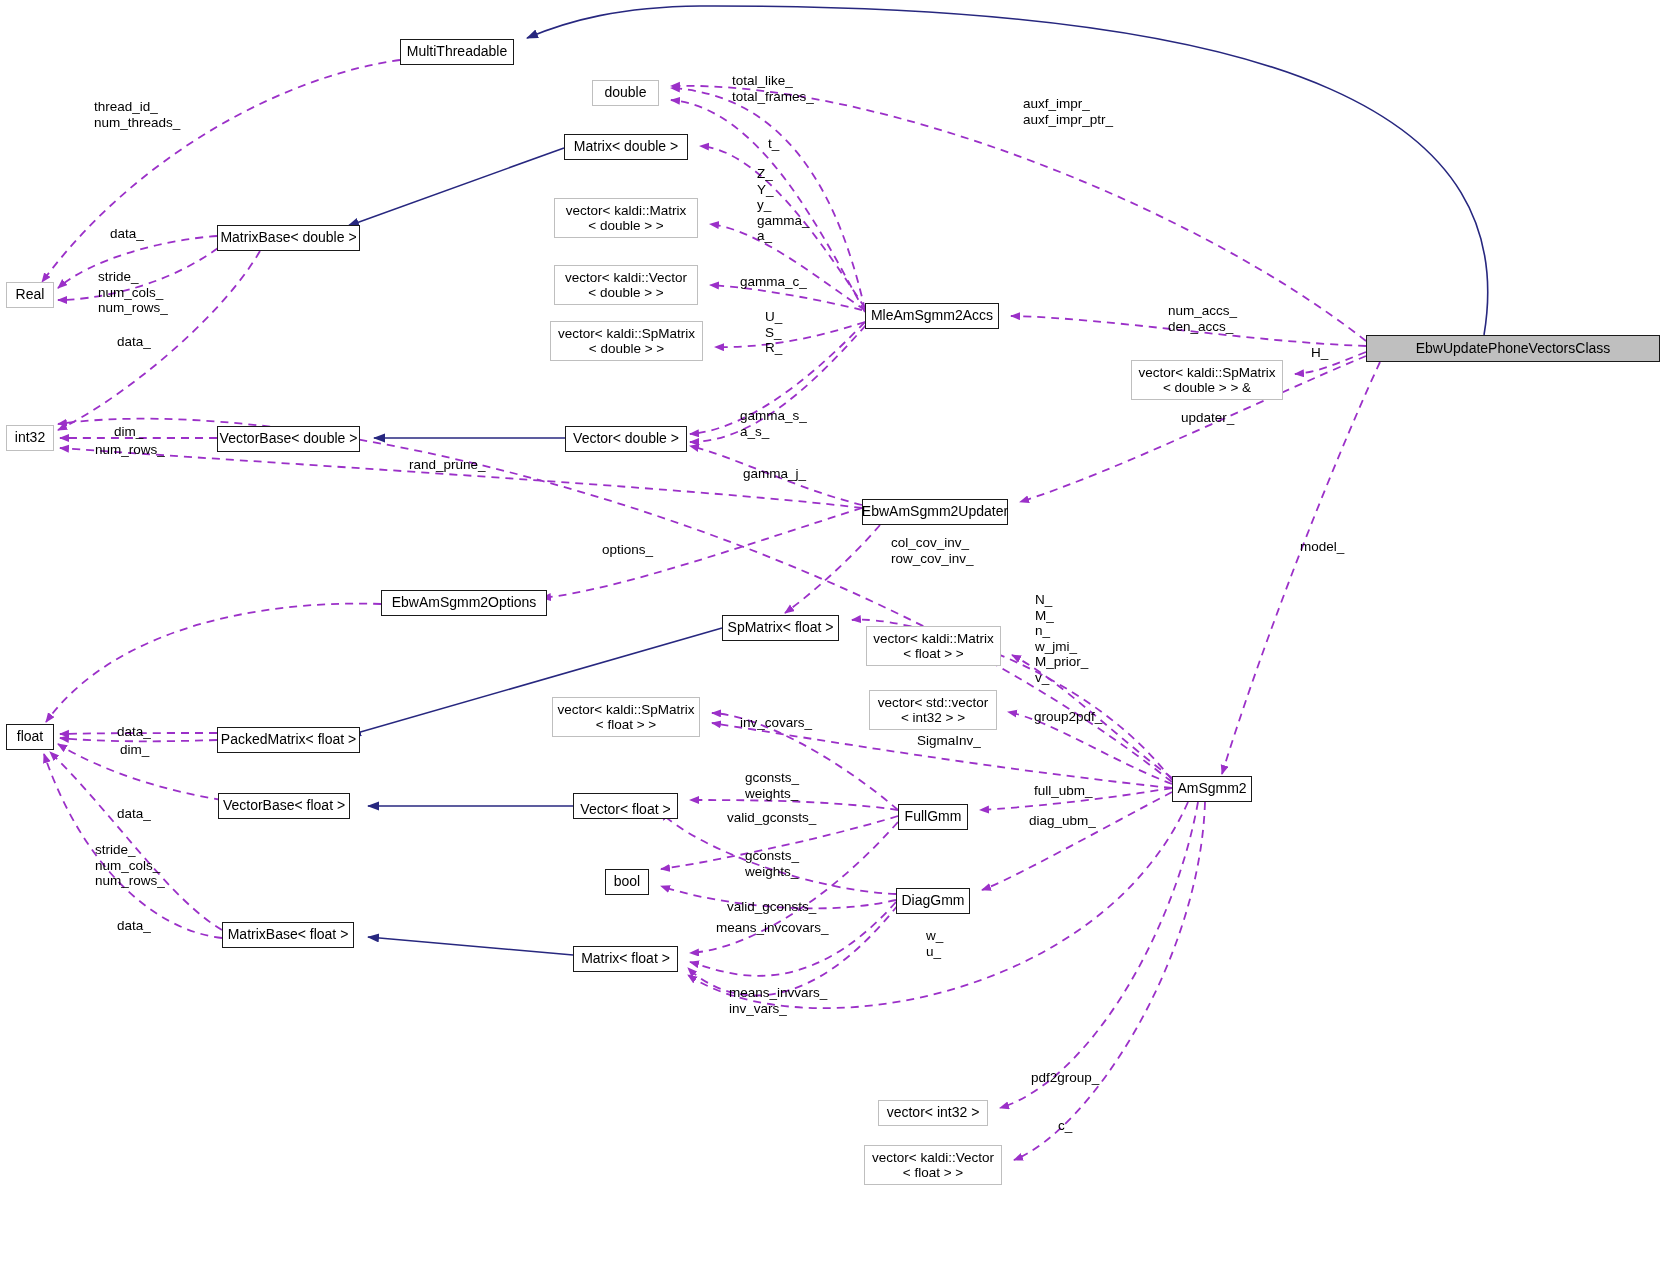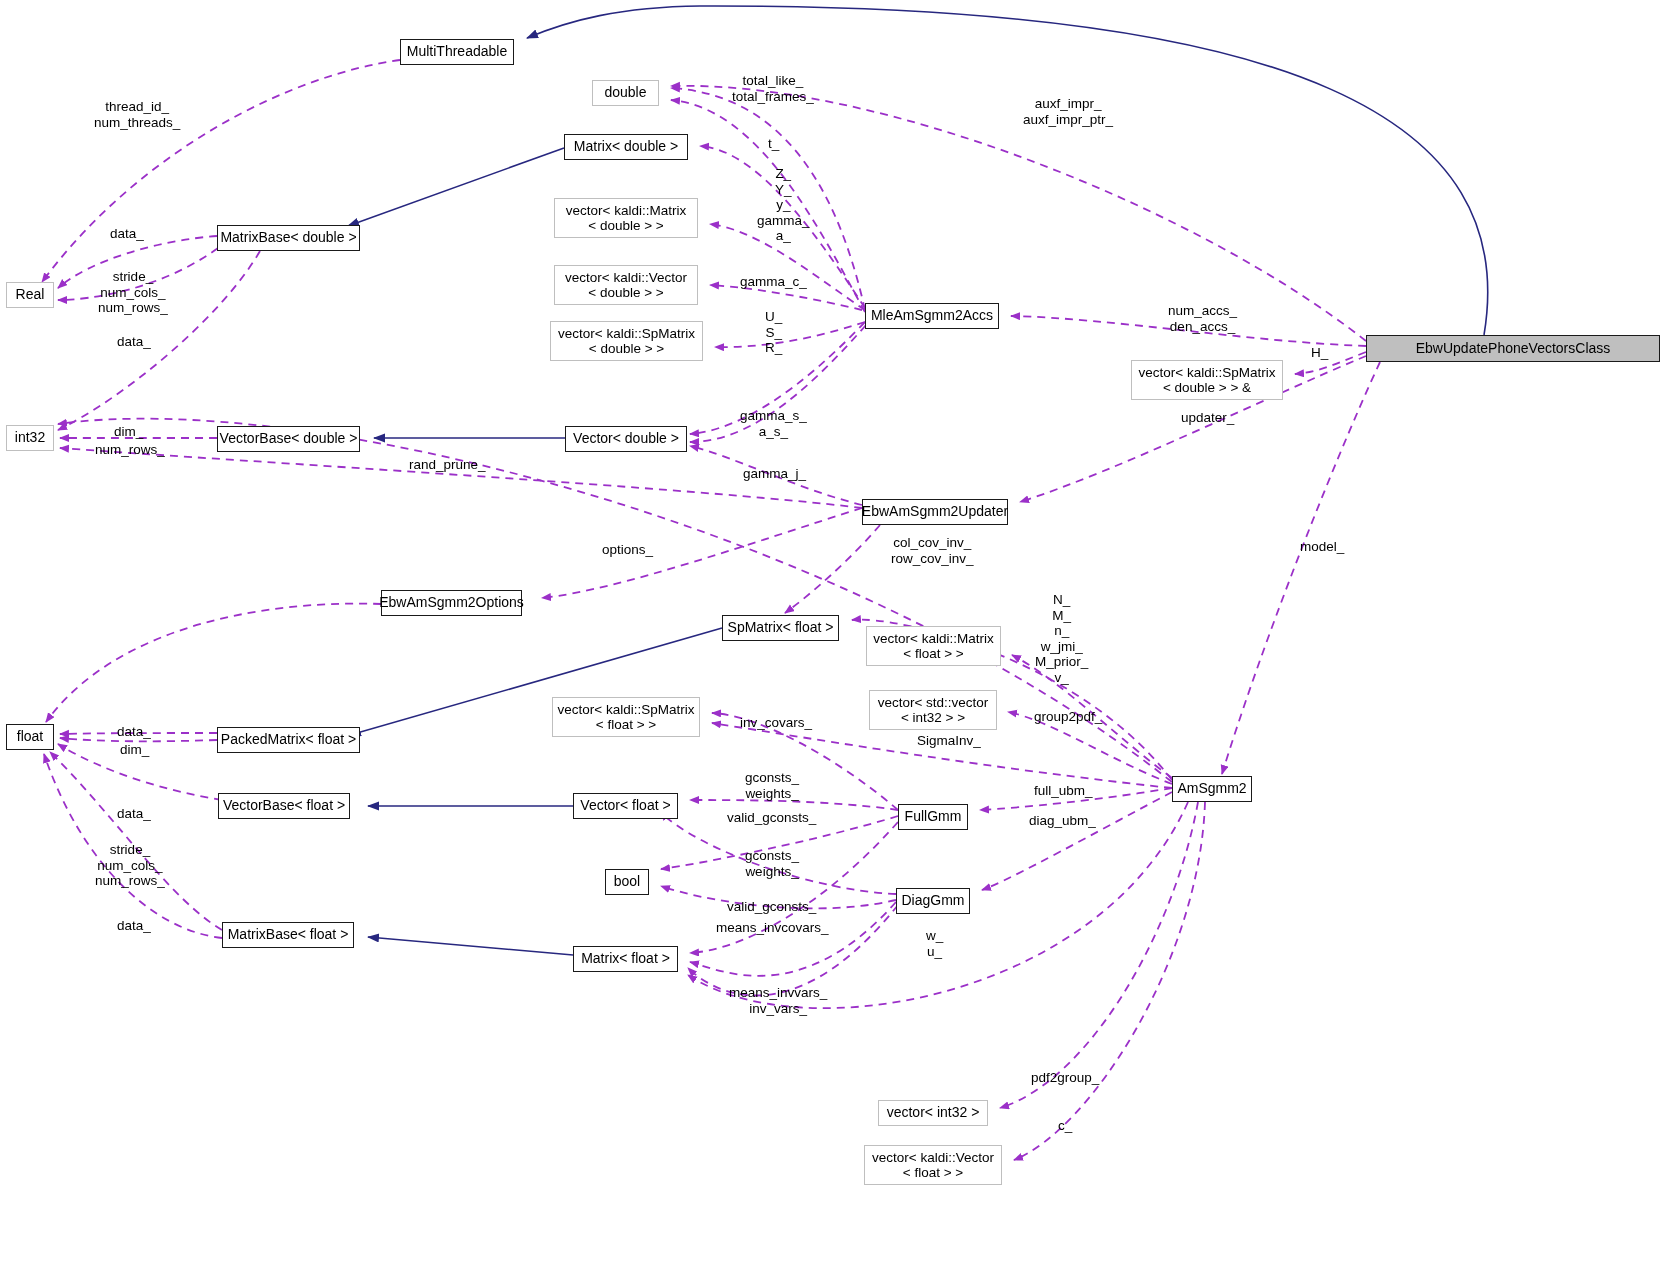--- a/index.html
+++ b/index.html
@@ -6,21 +6,21 @@
   #canvas{position:relative;width:1676px;height:1274px;background:#ffffff;
           font-family:"Liberation Sans",sans-serif;overflow:hidden;}
   svg#edges{position:absolute;left:0;top:0;width:1676px;height:1274px;}
   .node{position:absolute;box-sizing:border-box;display:flex;align-items:center;
         justify-content:center;text-align:center;line-height:1.12;
         font-family:"Liberation Sans",sans-serif;white-space:pre;}
   .node.solid{background:#ffffff;border:1px solid #1a1a1a;color:#000000;}
   .node.light{background:#ffffff;border:1px solid #bfbfbf;color:#000000;}
   .node.main{background:#bfbfbf;border:1px solid #1a1a1a;color:#000000;}
   .edgelabel{position:absolute;color:#000000;font-size:13.5px;line-height:1.15;
-             text-align:center;white-space:pre;font-family:"Liberation Sans",sans-serif;}
+             text-align:left;white-space:pre;font-family:"Liberation Sans",sans-serif;}
 </style>
 </head>
 <body>
 
 <div id="canvas">
 
   <svg id="edges" viewBox="0 0 1676 1274" xmlns="http://www.w3.org/2000/svg">
     <defs>
       <marker id="ah-purple" markerWidth="10" markerHeight="10" refX="9" refY="4" orient="auto" markerUnits="userSpaceOnUse">
         <path d="M0,0 L10,4 L0,8 z" fill="#9b30c8"></path>
@@ -149,32 +149,32 @@
 &lt; double &gt; &gt;</span></div>
   <div class="node light" style="left:6px;top:282px;width:48px;height:26px;font-size:14px;"><span>Real</span></div>
   <div class="node light" style="left:6px;top:425px;width:48px;height:26px;font-size:14px;"><span>int32</span></div>
   <div class="node solid" style="left:217px;top:426px;width:143px;height:26px;font-size:14px;"><span>VectorBase&lt; double &gt;</span></div>
   <div class="node solid" style="left:565px;top:426px;width:122px;height:26px;font-size:14px;"><span>Vector&lt; double &gt;</span></div>
   <div class="node solid" style="left:865px;top:303px;width:134px;height:26px;font-size:14px;"><span>MleAmSgmm2Accs</span></div>
   <div class="node light" style="left:1131px;top:360px;width:152px;height:40px;font-size:13.5px;"><span>vector&lt; kaldi::SpMatrix
 &lt; double &gt; &gt; &amp;</span></div>
   <div class="node main" style="left:1366px;top:335px;width:294px;height:27px;font-size:14px;"><span>EbwUpdatePhoneVectorsClass</span></div>
   <div class="node solid" style="left:862px;top:499px;width:146px;height:26px;font-size:14px;"><span>EbwAmSgmm2Updater</span></div>
-  <div class="node solid" style="left:381px;top:590px;width:141px;height:26px;font-size:14px;"><span>EbwAmSgmm2Options</span></div>
+  <div class="node solid" style="left:381px;top:590px;width:166px;height:26px;font-size:14px;"><span>EbwAmSgmm2Options</span></div>
   <div class="node solid" style="left:722px;top:615px;width:117px;height:26px;font-size:14px;"><span>SpMatrix&lt; float &gt;</span></div>
   <div class="node light" style="left:866px;top:626px;width:135px;height:40px;font-size:13.5px;"><span>vector&lt; kaldi::Matrix
 &lt; float &gt; &gt;</span></div>
   <div class="node light" style="left:869px;top:690px;width:128px;height:40px;font-size:13.5px;"><span>vector&lt; std::vector
 &lt; int32 &gt; &gt;</span></div>
   <div class="node solid" style="left:217px;top:727px;width:143px;height:26px;font-size:14px;"><span>PackedMatrix&lt; float &gt;</span></div>
   <div class="node solid" style="left:6px;top:724px;width:48px;height:26px;font-size:14px;"><span>float</span></div>
   <div class="node light" style="left:552px;top:697px;width:148px;height:40px;font-size:13.5px;"><span>vector&lt; kaldi::SpMatrix
 &lt; float &gt; &gt;</span></div>
   <div class="node solid" style="left:218px;top:793px;width:132px;height:26px;font-size:14px;"><span>VectorBase&lt; float &gt;</span></div>
-  <div class="node solid" style="left:573px;top:793px;width:105px;height:26px;font-size:14px;"><span>Vector&lt; float &gt;</span></div>
+  <div class="node solid" style="left:573px;top:793px;width:105px;height:26px;font-size:14px;align-items:flex-end;"><span>Vector&lt; float &gt;</span></div>
   <div class="node solid" style="left:898px;top:804px;width:70px;height:26px;font-size:14px;"><span>FullGmm</span></div>
   <div class="node solid" style="left:1172px;top:776px;width:80px;height:26px;font-size:14px;"><span>AmSgmm2</span></div>
   <div class="node solid" style="left:605px;top:869px;width:44px;height:26px;font-size:14px;"><span>bool</span></div>
   <div class="node solid" style="left:896px;top:888px;width:74px;height:26px;font-size:14px;"><span>DiagGmm</span></div>
   <div class="node solid" style="left:222px;top:922px;width:132px;height:26px;font-size:14px;"><span>MatrixBase&lt; float &gt;</span></div>
   <div class="node solid" style="left:573px;top:946px;width:105px;height:26px;font-size:14px;"><span>Matrix&lt; float &gt;</span></div>
   <div class="node light" style="left:878px;top:1100px;width:110px;height:26px;font-size:14px;"><span>vector&lt; int32 &gt;</span></div>
   <div class="node light" style="left:864px;top:1145px;width:138px;height:40px;font-size:13.5px;"><span>vector&lt; kaldi::Vector
 &lt; float &gt; &gt;</span></div>
 

